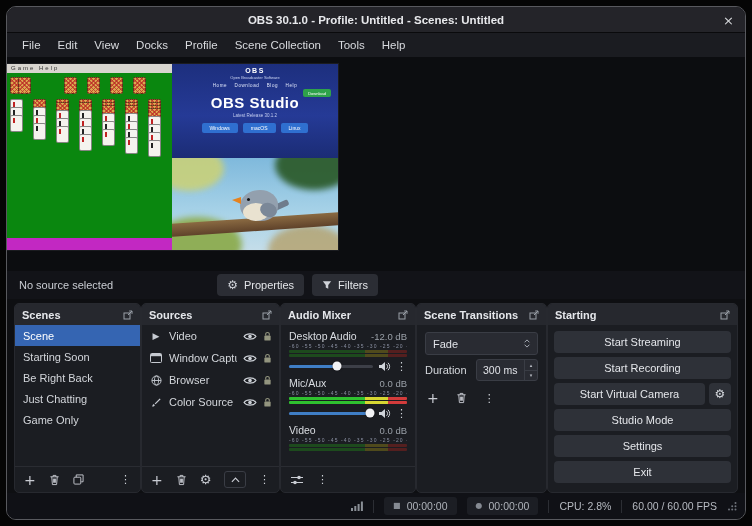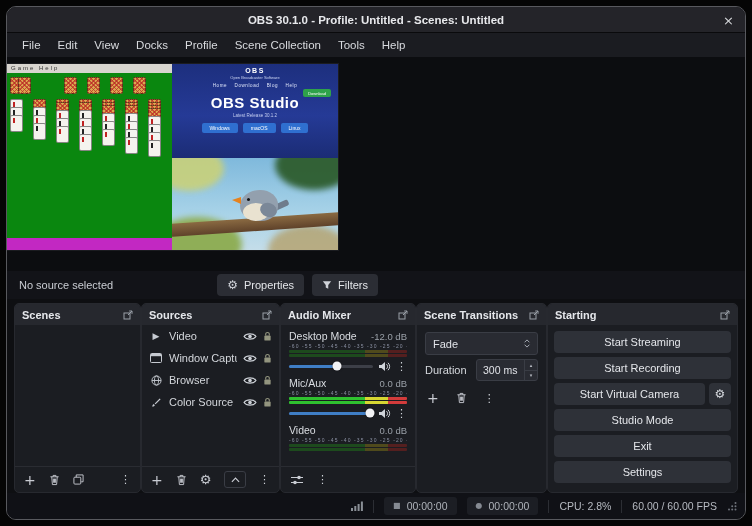--- a/index.html
+++ b/index.html
@@ -283,20 +283,27 @@
       <div class="dock-h">
         <span>Scenes</span>
         <span class="sp"></span>
         <span class="popout">
           <svg width="10" height="10" viewBox="0 0 10 10">
               <rect x="1" y="3" width="6" height="6" fill="none" stroke="currentColor" stroke-width="1"></rect>
               <path d="M5 5l4-4M6.2 1H9v2.8" fill="none" stroke="currentColor" stroke-width="1"></path>
             </svg>
         </span>
       </div>
+      <div>
+        <div class="scene-it sel">Scene</div>
+        <div class="scene-it">Starting Soon</div>
+        <div class="scene-it">Be Right Back</div>
+        <div class="scene-it">Just Chatting</div>
+        <div class="scene-it">Game Only</div>
+      </div>
       <div class="dock-t">
         <span class="tool plus14 glyph">+</span>
         <span class="tool">
           <svg width="11" height="12" viewBox="0 0 12 13">
               <path d="M1.5 3h9M4.5 3V1.5h3V3M3 3l.7 8.5h4.6L9 3M4.8 5v4.5M6 5v4.5M7.2 5v4.5" fill="none" stroke="currentColor" stroke-width="1"></path>
             </svg>
         </span>
         <span class="tool">
           <svg width="11" height="11" viewBox="0 0 12 12">
               <rect x="1" y="3.5" width="7.5" height="7.5" rx="1" fill="none" stroke="currentColor" stroke-width="1"></rect>
@@ -425,21 +432,21 @@
           <svg width="10" height="10" viewBox="0 0 10 10">
               <rect x="1" y="3" width="6" height="6" fill="none" stroke="currentColor" stroke-width="1"></rect>
               <path d="M5 5l4-4M6.2 1H9v2.8" fill="none" stroke="currentColor" stroke-width="1"></path>
             </svg>
         </span>
       </div>
       <div class="mix">
 
         <div class="ch">
           <div class="ch-top">
-            <span class="ch-name">Desktop Mode</span>
+            <span class="ch-name">Desktop Audio</span>
             <span class="ch-val">-12.0 dB</span>
           </div>
           <div class="ticks">-60 -55 -50 -45 -40 -35 -30 -25 -20 -15 -10 -5  0</div>
           <div class="meter m-dim"></div>
           <div class="meter m-dim"></div>
           <div class="sl-row">
             <div class="sl">
               <div class="sl-fill" style="width:57%"></div>
               <div class="sl-knob" style="left:57%"></div>
             </div>
@@ -553,22 +560,22 @@
         </span>
       </div>
       <div class="ctrl">
         <div class="cbtn">Start Streaming</div>
         <div class="cbtn">Start Recording</div>
         <div class="vrow">
           <div class="cbtn main">Start Virtual Camera</div>
           <div class="gbtn glyph">⚙</div>
         </div>
         <div class="cbtn">Studio Mode</div>
+        <div class="cbtn">Settings</div>
         <div class="cbtn">Exit</div>
-        <div class="cbtn">Settings</div>
       </div>
     </section>
 
   </div>
 
   <div class="statusbar">
     <span class="netic">
       <svg width="12" height="10" viewBox="0 0 12 10">
           <rect x="0" y="7" width="2" height="3" fill="currentColor"></rect>
           <rect x="3.3" y="5" width="2" height="5" fill="currentColor"></rect>

